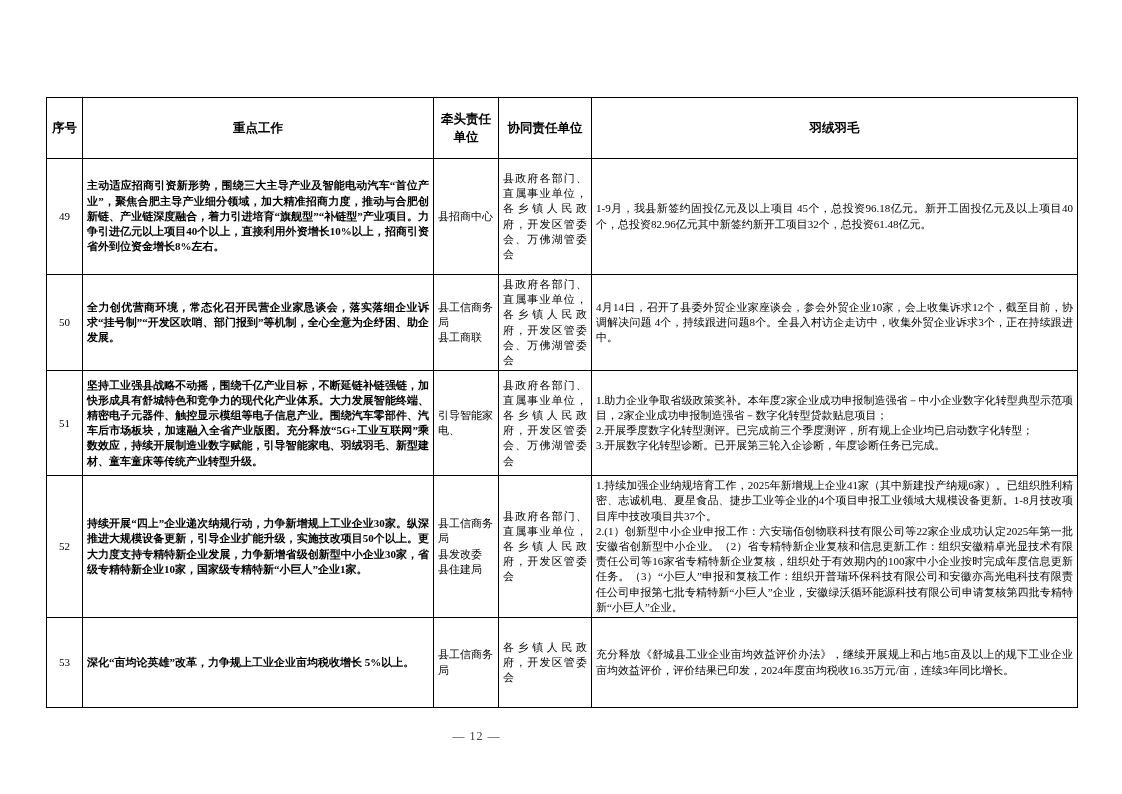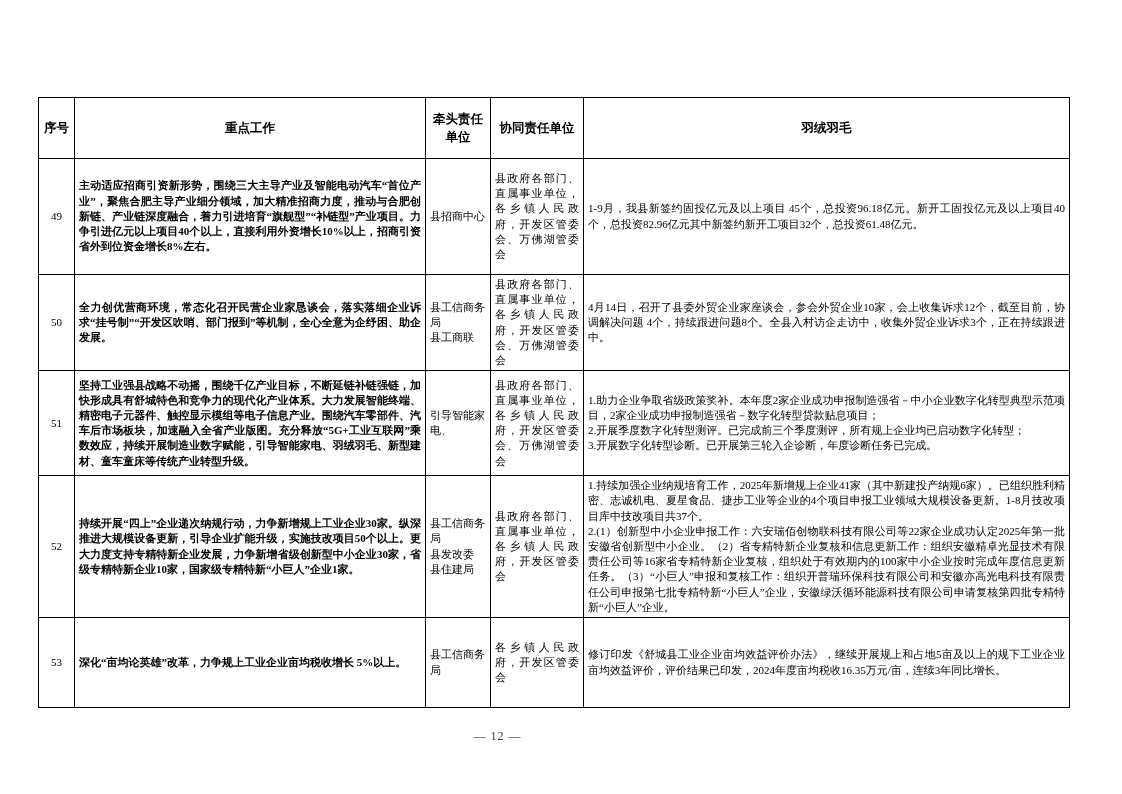--- a/index.html
+++ b/index.html
@@ -2,21 +2,21 @@
 <html><head>
 <meta charset="utf-8">
 <style>
   html,body { margin:0; padding:0; }
   body {
     width:1122px; height:794px; background:#ffffff; position:relative;
     font-family:"Liberation Serif","DejaVu Serif",serif; color:#000;
     overflow:hidden;
   }
   table.doc-table {
-    position:absolute; left:38px; top:97px;
+    position:absolute; left:46px; top:97px;
     border-collapse:collapse; table-layout:fixed;
     width:1031px;
     border:1.5px solid #000;
   }
   .doc-table th, .doc-table td {
     border:1px solid #000;
     vertical-align:middle;
     padding:2px 4px;
     font-size:11px;
     line-height:15.2px;
@@ -39,21 +39,20 @@
   tr.r-h  { height:61px; }
   tr.r-49 { height:116px; }
   tr.r-50 { height:91px; }
   tr.r-51 { height:105px; }
   tr.r-52 { height:133px; }
   tr.r-53 { height:90px; }
   .page-footer {
     position:absolute; left:0; top:729px; width:953px;
     text-align:center; font-size:12px; color:#3a3a3a;
     letter-spacing:1px;
-    margin-left:21px;
   }
 </style>
 </head>
 <body>
 
 <table class="doc-table">
   <colgroup>
     <col style="width:36px">
     <col style="width:351px">
     <col style="width:65px">
@@ -100,18 +99,18 @@
 县住建局</td>
     <td class="cell-collab">县政府各部门、直属事业单位，各乡镇人民政府，开发区管委会</td>
     <td class="cell-status">1.持续加强企业纳规培育工作，2025年新增规上企业41家（其中新建投产纳规6家）。已组织胜利精密、志诚机电、夏星食品、捷步工业等企业的4个项目申报工业领域大规模设备更新。1-8月技改项目库中技改项目共37个。
 2.(1）创新型中小企业申报工作：六安瑞佰创物联科技有限公司等22家企业成功认定2025年第一批安徽省创新型中小企业。（2）省专精特新企业复核和信息更新工作：组织安徽精卓光显技术有限责任公司等16家省专精特新企业复核，组织处于有效期内的100家中小企业按时完成年度信息更新任务。（3）“小巨人”申报和复核工作：组织开普瑞环保科技有限公司和安徽亦高光电科技有限责任公司申报第七批专精特新“小巨人”企业，安徽绿沃循环能源科技有限公司申请复核第四批专精特新“小巨人”企业。</td>
   </tr>
   <tr class="r-53">
     <td class="cell-no">53</td>
     <td class="cell-work">深化“亩均论英雄”改革，力争规上工业企业亩均税收增长 5%以上。</td>
     <td class="cell-lead">县工信商务局</td>
     <td class="cell-collab">各乡镇人民政府，开发区管委会</td>
-    <td class="cell-status">修订印发《舒城县工业企业亩均效益评价办法》，继续开展规上和占地5亩及以上的规下工业企业亩均效益评价，评价结果已印发，2024年度亩均税收16.35万元/亩，连续3年同比增长。</td>
+    <td class="cell-status">充分释放《舒城县工业企业亩均效益评价办法》，继续开展规上和占地5亩及以上的规下工业企业亩均效益评价，评价结果已印发，2024年度亩均税收16.35万元/亩，连续3年同比增长。</td>
   </tr>
 </tbody>
   </table>
 
 <div class="page-footer">—  12  —</div>
 
 </body></html>

